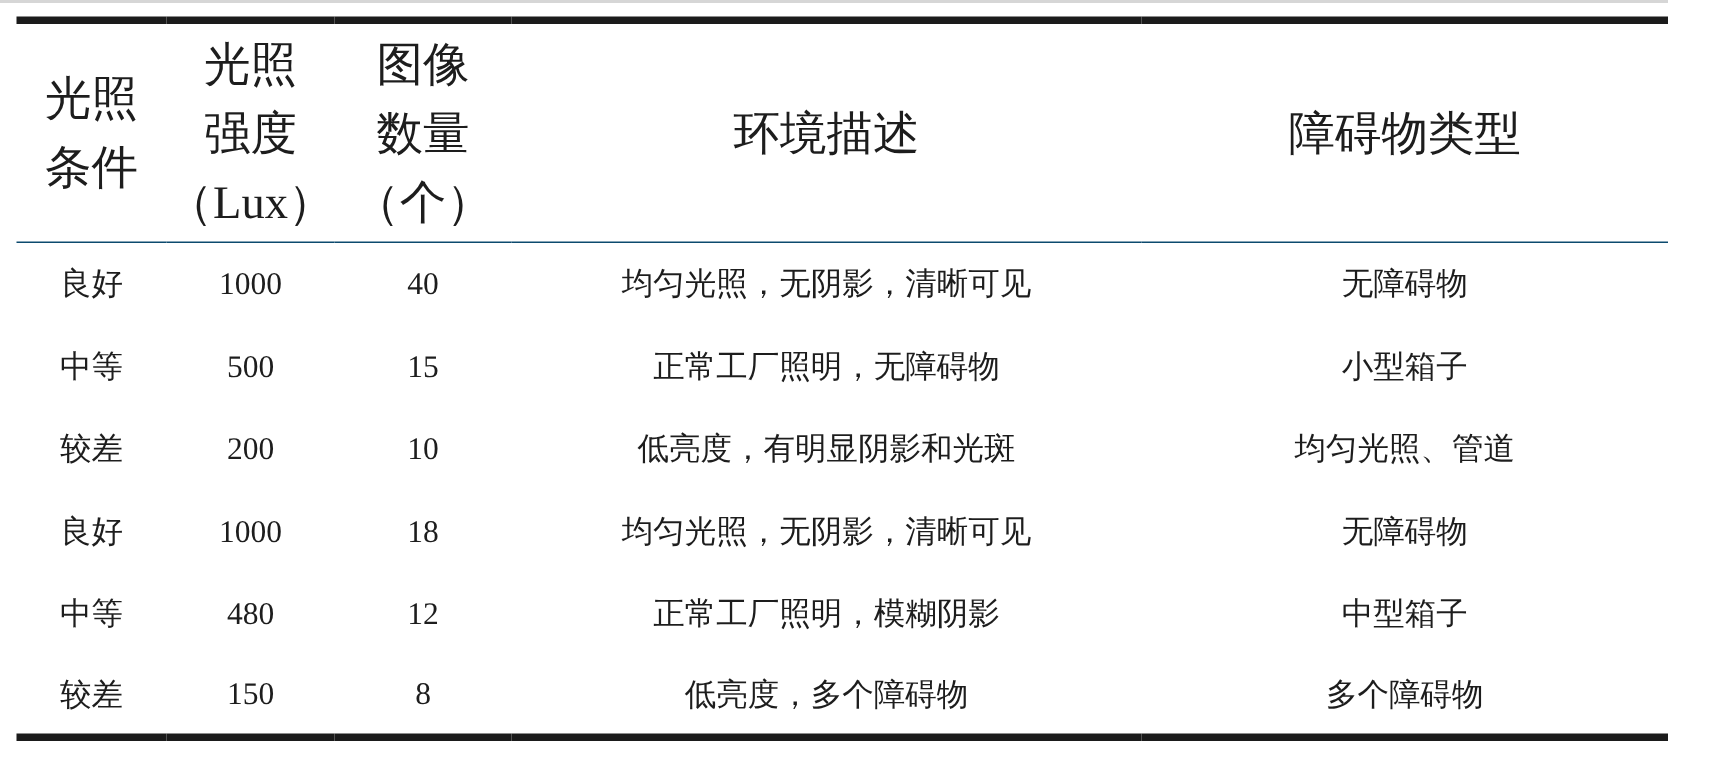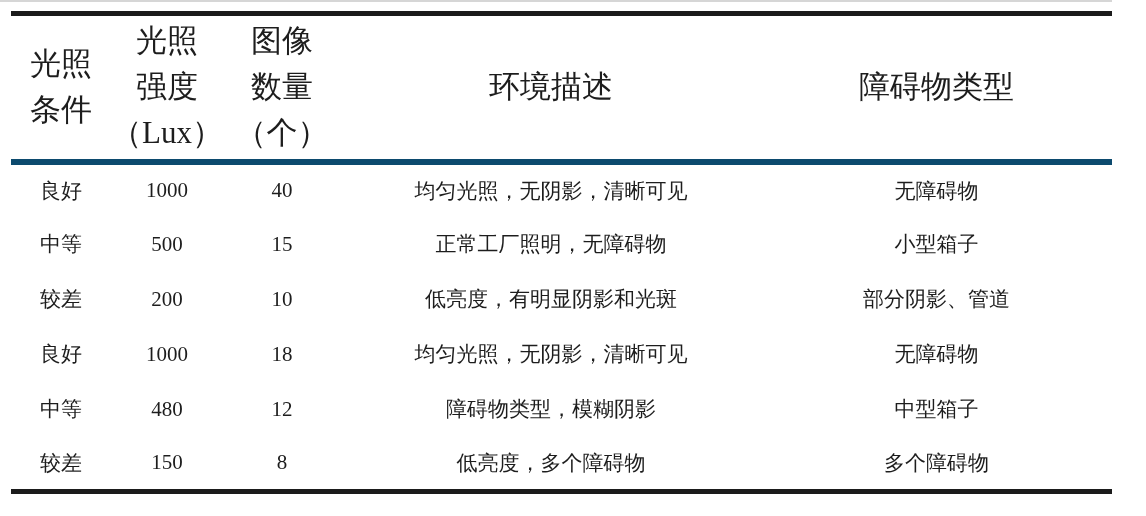--- a/index.html
+++ b/index.html
@@ -34,21 +34,21 @@
     top: 11px;
     left: 11px;
     width: 1101px;
     border-collapse: collapse;
     table-layout: fixed;
     border-top: 5px solid #1b1b1b;
     border-bottom: 5px solid #1b1b1b;
   }
   thead tr {
     height: 148px;
-    border-bottom: 6px solid #0c4a6e;
+    border-bottom: 1px solid #0c4a6e;
   }
   th {
     font-weight: normal;
     font-size: 31px;
     line-height: 46px;
     text-align: center;
     vertical-align: middle;
     padding: 0;
     white-space: nowrap;
   }
@@ -116,34 +116,34 @@
           <td>500</td>
           <td>15</td>
           <td>正常工厂照明，无障碍物</td>
           <td>小型箱子</td>
         </tr>
         <tr>
           <td>较差</td>
           <td>200</td>
           <td>10</td>
           <td>低亮度，有明显阴影和光斑</td>
-          <td>部分阴影、管道</td>
+          <td>均匀光照、管道</td>
         </tr>
         <tr>
           <td>良好</td>
           <td>1000</td>
           <td>18</td>
           <td>均匀光照，无阴影，清晰可见</td>
           <td>无障碍物</td>
         </tr>
         <tr>
           <td>中等</td>
           <td>480</td>
           <td>12</td>
-          <td>障碍物类型，模糊阴影</td>
+          <td>正常工厂照明，模糊阴影</td>
           <td>中型箱子</td>
         </tr>
         <tr>
           <td>较差</td>
           <td>150</td>
           <td>8</td>
           <td>低亮度，多个障碍物</td>
           <td>多个障碍物</td>
         </tr>
       </tbody>

